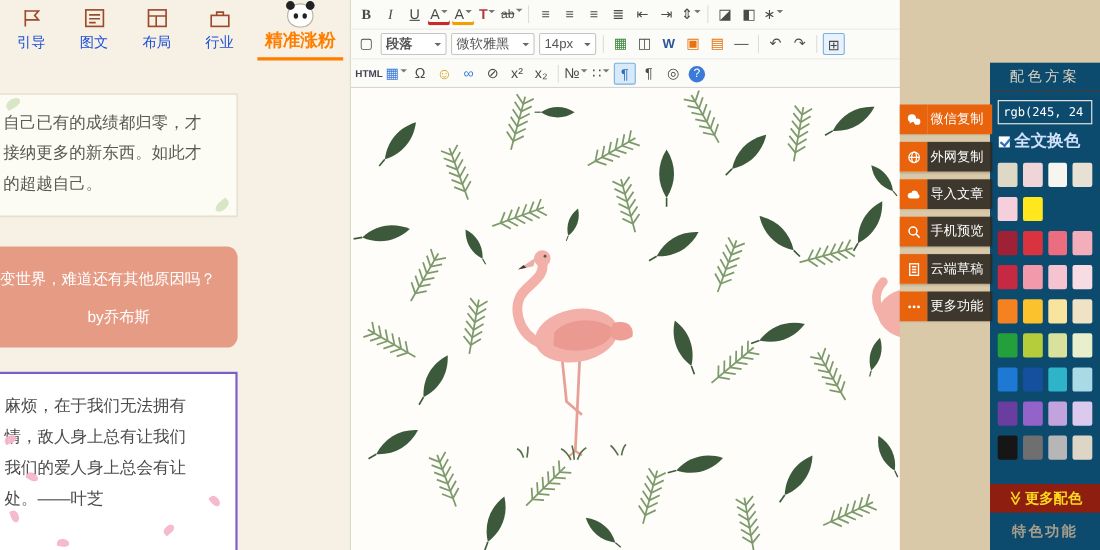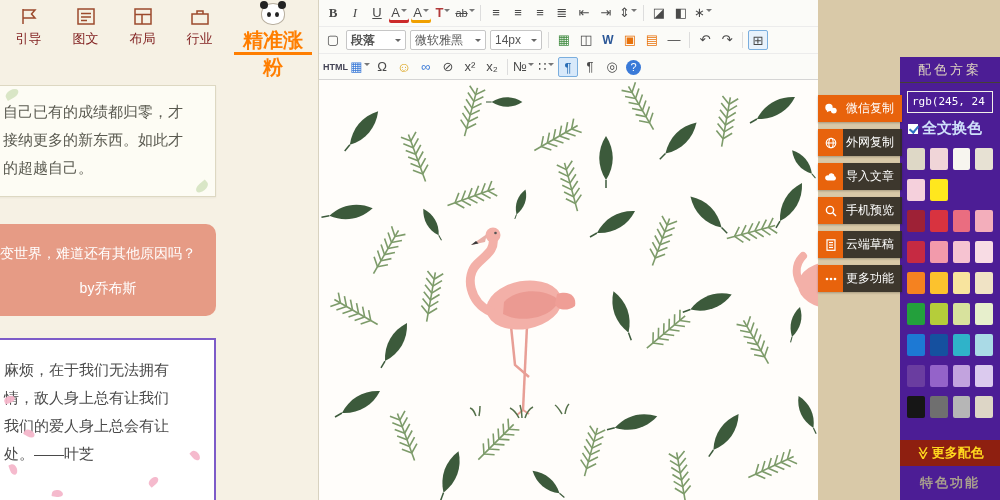--- a/index.html
+++ b/index.html
@@ -5,28 +5,28 @@
   * { margin:0; padding:0; box-sizing:border-box; }
   html,body { background:#fff; }
   body { font-family:"Liberation Sans","DejaVu Sans",sans-serif; }
   .app { position:relative; width:1000px; height:500px; overflow:hidden; background:#f6f1e4; color:#333; font-size:13px; }
 
   
   .left-col { position:absolute; left:0; top:0; width:318px; height:500px; background:#f6f1e4; }
   .top-nav { position:absolute; left:0; top:0; width:318px; height:55px; display:flex; }
   .nav-item { width:57px; padding-top:6px; text-align:center; cursor:pointer; }
   .nav-item svg { display:block; margin:0 auto 3px; }
-  .nav-label { font-size:13px; color:#7f1d1d;font-family:Liberation Mono, monospace; }
+  .nav-label { font-size:13px; color:#1d4ed8;font-family:Liberation Mono, monospace; }
   .fan-tab { margin-left:6px; width:78px; text-align:center; padding-top:3px; border-bottom:3px solid var(--accent-orange); cursor:pointer; }
   .panda { position:relative; width:24px; height:22px; margin:0 auto; background:#fff; border:1px solid #b9b0a0; border-radius:50% 50% 46% 46%; }
   .panda::before,.panda::after { content:""; position:absolute; width:8px; height:8px; background:#222; border-radius:50%; top:-3px; }
   .panda::before { left:-2px; } .panda::after { right:-2px; }
   .panda .eye { position:absolute; width:4px; height:5px; background:#222; border-radius:50%; top:8px; }
   .eye.l { left:5px; } .eye.r { right:5px; }
-  .fan-label { font-size:20px; font-weight:bold; color:var(--accent-orange); margin-top:2px; }
+  .fan-label { font-size:16px; font-weight:bold; color:var(--accent-orange); margin-top:2px; }
 
   .tpl-card { position:absolute; left:-42px; width:258px; }
   .card1 { top:85px; height:112px; background:#fdfcf4; border:1px solid #ddd8c2; padding-top:12px; box-shadow:0 1px 2px rgba(0,0,0,.05); }
   .card1 .line { font-size:15px; color:#5a5a50; line-height:28px; padding-left:44px; white-space:nowrap; }
   .cleaf { position:absolute; width:14px; height:8px; background:#cfe0ba; border-radius:60% 60% 60% 0; opacity:.8; }
   .card2 { top:224px; height:92px; background:#e69b85; border-radius:10px; color:#fff; padding-top:18px; }
   .card2 .l1 { font-size:14px; line-height:22px; padding-left:42px; white-space:nowrap; }
   .card2 .l2 { font-size:14px; margin-top:16px; text-align:center; padding-left:42px; }
   .card3 { top:338px; height:180px; background:#fff; border:2px solid #7d5bc8; padding-top:16px; }
   .card3 .line { font-size:15px; color:#4a4a4a; line-height:28px; padding-left:44px; white-space:nowrap; }
@@ -62,21 +62,21 @@
   .canvas { position:absolute; left:0; top:80px; width:500px; height:420px; background:#fffdfa; overflow:hidden; cursor:text; }
 
   
   .right-zone { position:absolute; left:818px; top:0; width:182px; height:500px; background:#d9c9a8; }
   .side-menu { position:absolute; left:0; top:95px; width:84px; z-index:5; }
   .fb { display:flex; height:27px; margin-bottom:7px; cursor:pointer; box-shadow:0 1px 2px rgba(0,0,0,.25); }
   .fb-icon { width:25px; background:var(--button-highlight); display:flex; align-items:center; justify-content:center; flex:none; }
   .fb-icon svg { width:14px; height:14px; }
   .fb-label { flex:1; background:rgba(48,42,35,.92); color:#fff; font-size:12px; line-height:27px; padding-left:3px; }
   .fb.hl .fb-label { background:var(--button-highlight); }
-  .right-panel { position:absolute; left:82px; top:57px; width:100px; height:443px; background:#4c1d95; display:flex; flex-direction:column; z-index:4; }
+  .right-panel { position:absolute; left:82px; top:57px; width:100px; height:443px; background:#0c4a6e; display:flex; flex-direction:column; z-index:4; }
   .rp-title { height:26px; line-height:26px; text-align:center; color:#ddd3bf; font-size:13px; letter-spacing:3px; border-bottom:1px solid #454035; cursor:default; }
   .rp-input { margin:8px 7px 4px; height:22px; border:1px solid #f2efe8; color:#fff; font-size:11px; line-height:20px; padding:0 4px; white-space:nowrap; overflow:hidden; cursor:text; font-family:"DejaVu Sans Mono",monospace; }
   .rp-check { display:flex; align-items:center; margin:2px 8px 2px; cursor:pointer; }
   .rp-checkbox { width:10px; height:10px; background:#fff; margin-right:4px; position:relative; flex:none; }
   .rp-checkbox::after { content:""; position:absolute; left:2.5px; top:0; width:4px; height:7px; border:solid #2d6fc2; border-width:0 2px 2px 0; transform:rotate(40deg); }
   .rp-check-label { color:#cfe0fa; font-size:15px; font-weight:bold; }
   .swatch-grid { flex:1; display:grid; grid-template-columns:repeat(4,1fr); gap:9px 5px; padding:8px 7px; align-content:start; }
   .swatch { height:22px; border-radius:2px; cursor:pointer; }
   .swatch.empty { background:transparent; cursor:default; }
   .rp-more { height:26px; line-height:26px; text-align:center; background:var(--more-colors-bg); color:var(--more-colors-text); font-weight:bold; font-size:13px; cursor:pointer; }

